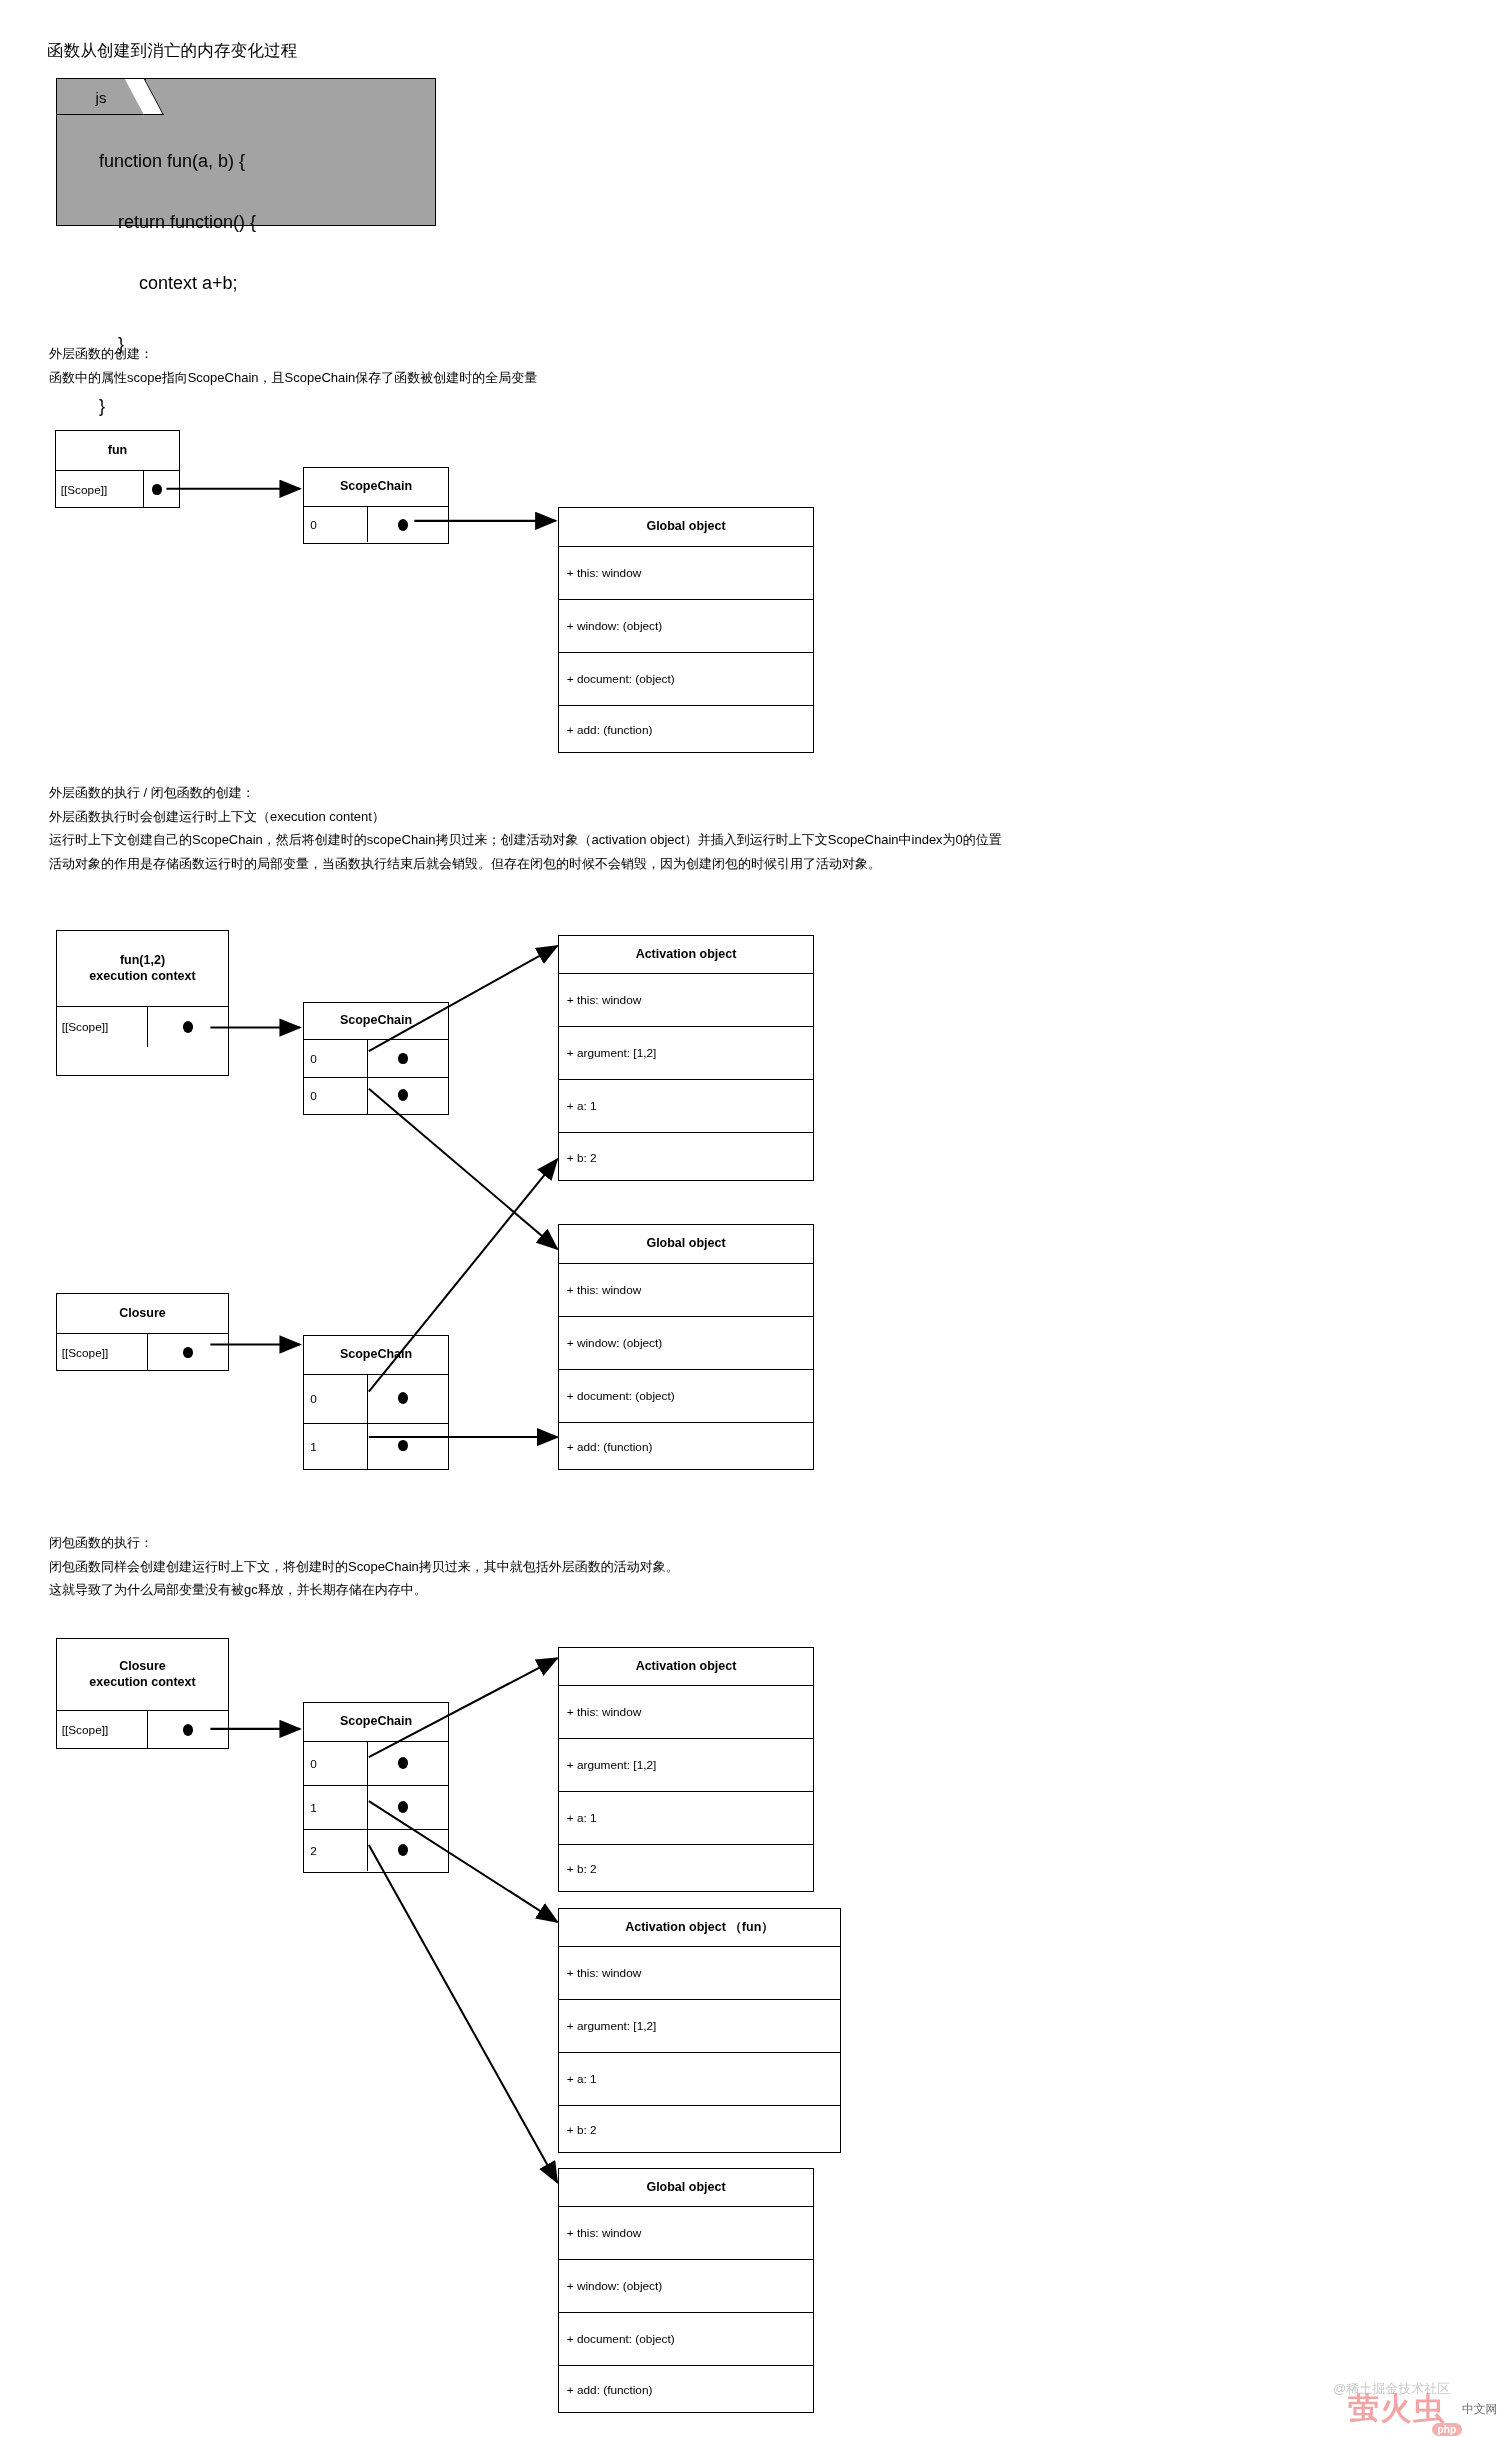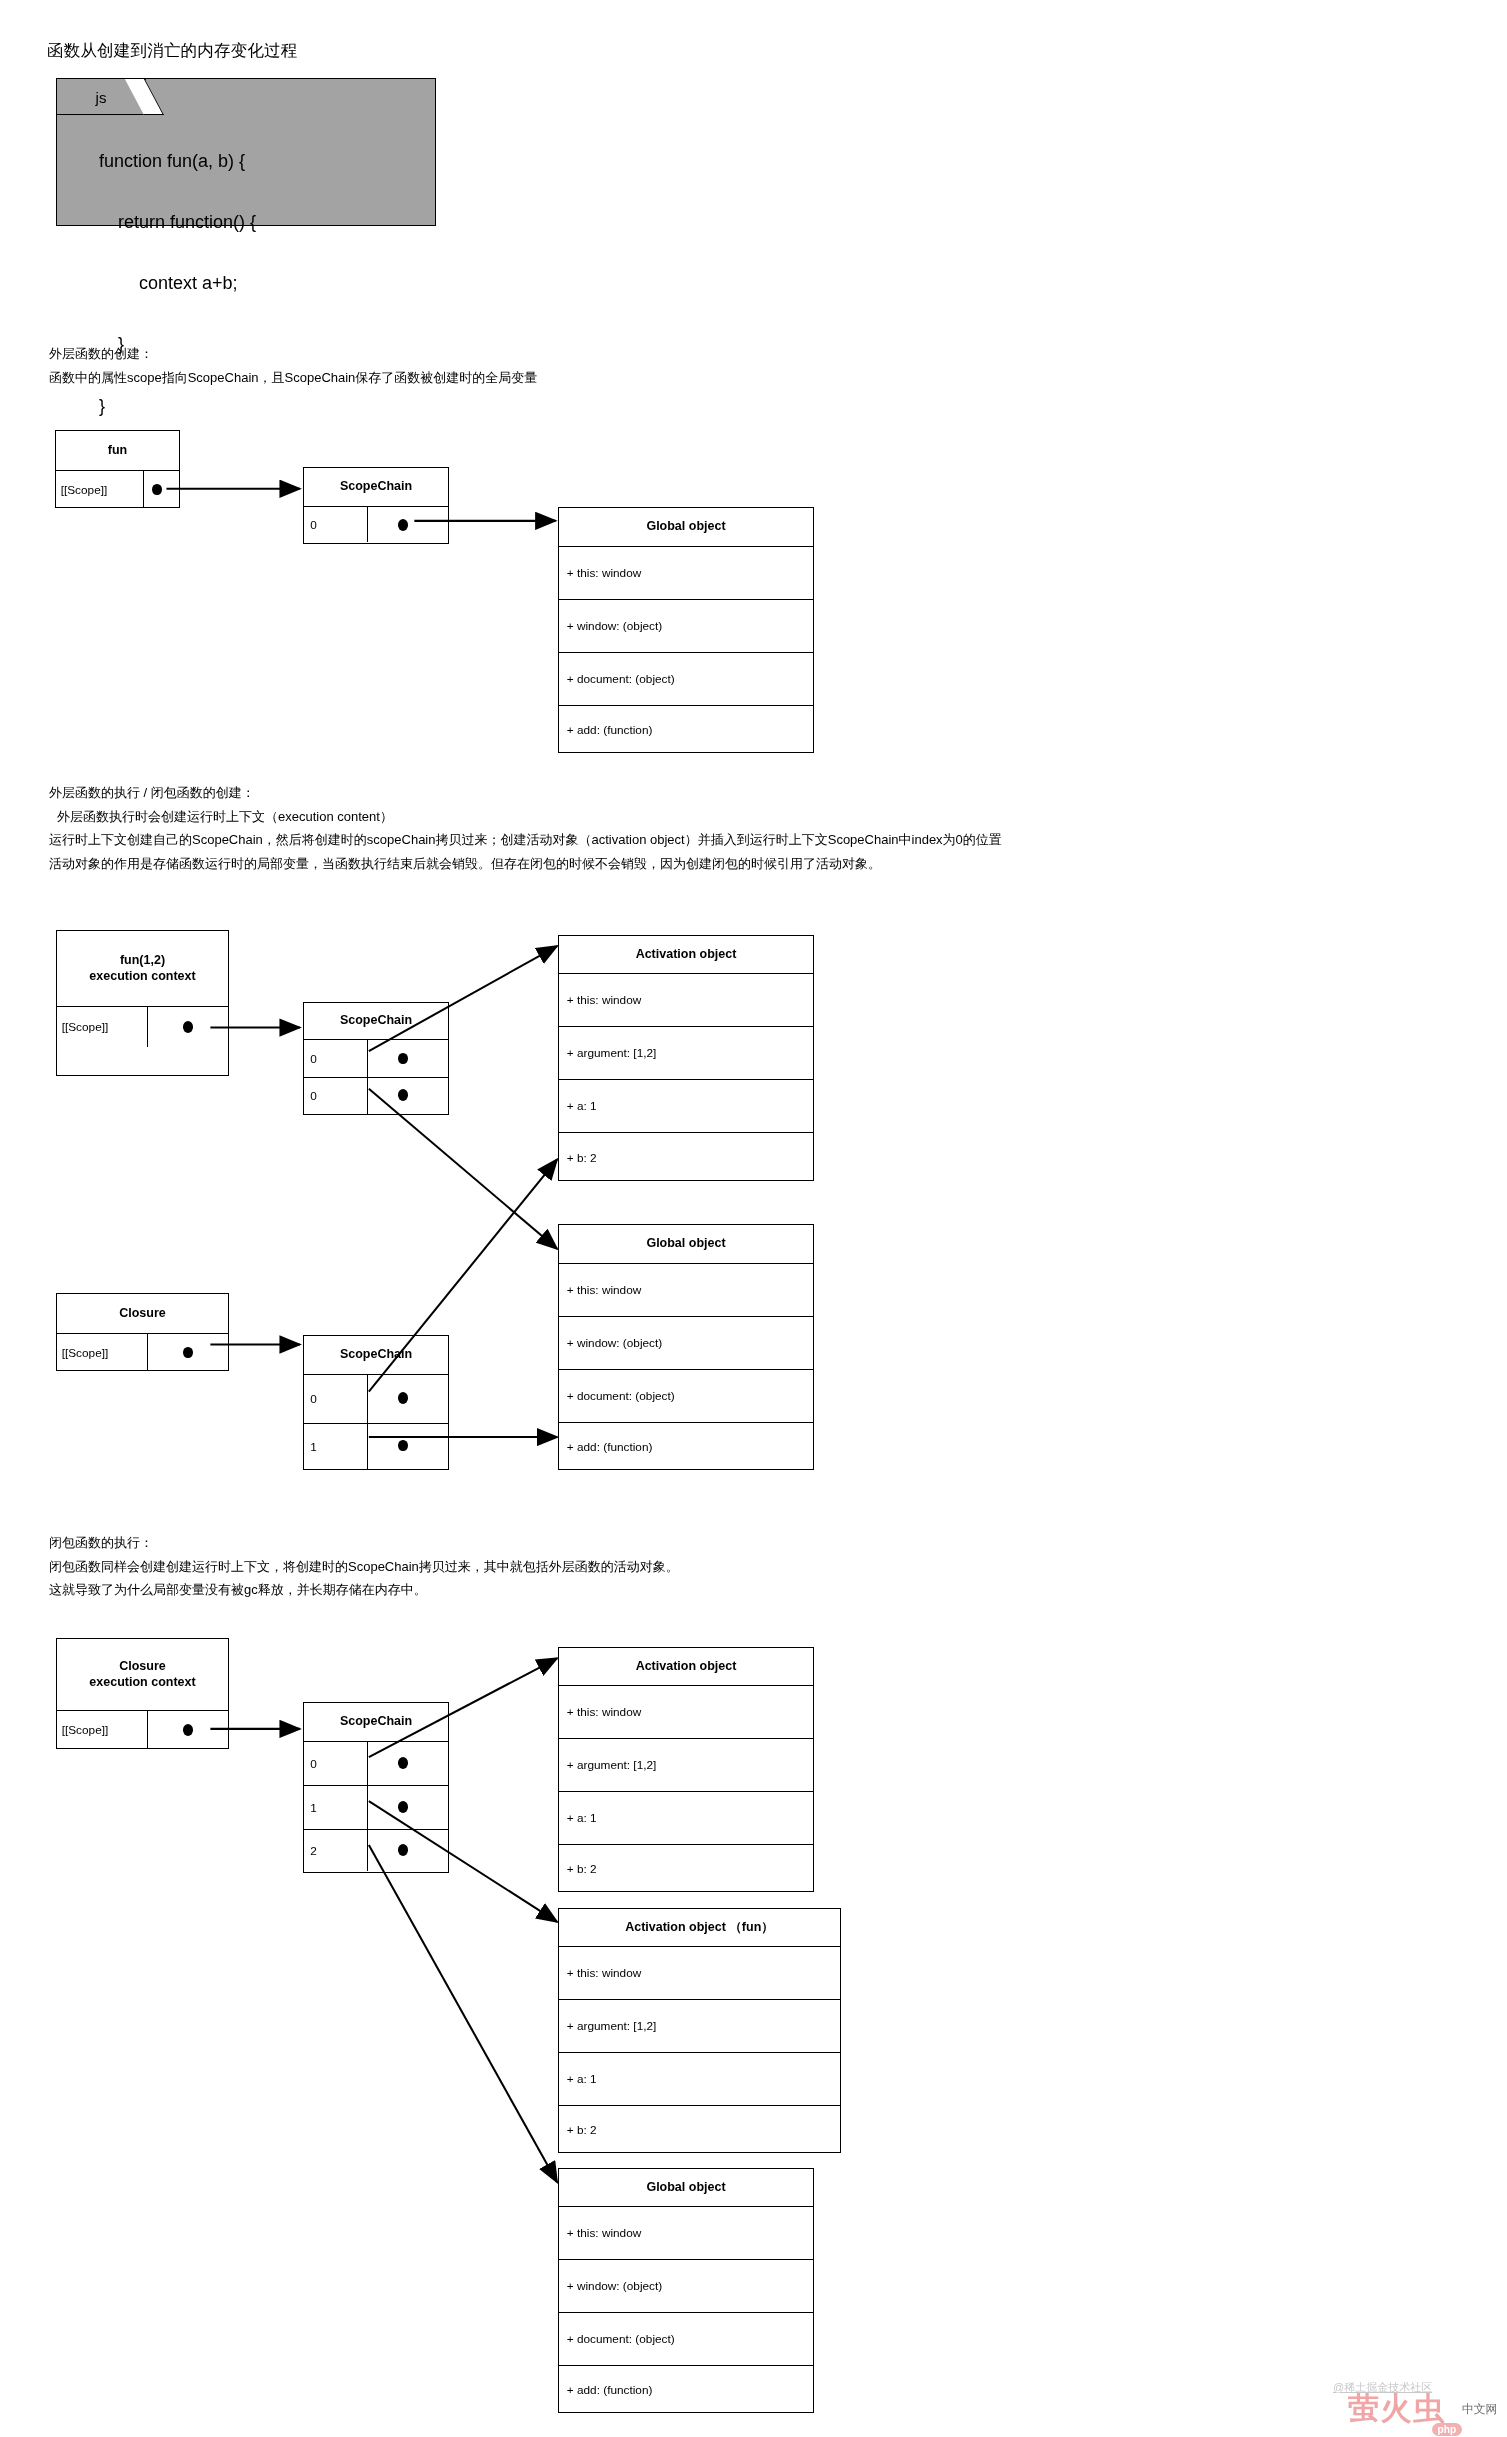--- a/index.html
+++ b/index.html
@@ -74,21 +74,21 @@
   .scope-row{
     border-top:1.6px solid #000;display:flex;box-sizing:border-box;
   }
   .scope-label{
     display:flex;align-items:center;padding-left:4.7px;font-size:11.8px;
     border-right:1.6px solid #000;box-sizing:border-box;
   }
   .scope-ptr{flex:1;position:relative;box-sizing:border-box;}
   svg.wire{position:absolute;left:0;top:0;overflow:visible;pointer-events:none;}
   
-  .wm1{font-size:11px;color:#c9c9c9;white-space:nowrap;text-decoration:underline;}
+  .wm1{font-size:13px;color:#c9c9c9;white-space:nowrap;}
   .wm2{font-size:31px;color:#f0a6a6;font-weight:bold;white-space:nowrap;letter-spacing:1.6px;}
   .wm3{font-size:11.8px;color:#6b6b6b;white-space:nowrap;}
   .wm-badge{
     display:inline-block;background:#f2b0b0;color:#fff;border-radius:8.6px;
     padding:0.8px 5.5px;font-size:10.2px;font-weight:bold;margin-top:23px;
   }
 </style>
 </head>
 <body>
 
@@ -143,21 +143,21 @@
   <defs>
     <marker id="arw" markerWidth="11" markerHeight="9" refX="10" refY="4.5" orient="auto">
       <path d="M0,0 L11,4.5 L0,9 z" fill="#000"></path>
     </marker>
   </defs>
   <line x1="212" y1="623" x2="382" y2="623" stroke="#000" stroke-width="2.6" marker-end="url(#arw)"></line>
   <line x1="528" y1="664" x2="708" y2="664" stroke="#000" stroke-width="2.6" marker-end="url(#arw)"></line>
 </svg>
 
 <div class="abs prose" style="left:49px;top:781px;">外层函数的执行 / 闭包函数的创建：</div>
-<div class="abs prose" style="left:49px;top:805px;margin-left:8px;">外层函数执行时会创建运行时上下文（execution content）</div>
+<div class="abs prose" style="left:49px;top:805px;">外层函数执行时会创建运行时上下文（execution content）</div>
 <div class="abs prose" style="left:49px;top:828px;">运行时上下文创建自己的ScopeChain，然后将创建时的scopeChain拷贝过来；创建活动对象（activation object）并插入到运行时上下文ScopeChain中index为0的位置</div>
 <div class="abs prose" style="left:49px;top:852px;">活动对象的作用是存储函数运行时的局部变量，当函数执行结束后就会销毁。但存在闭包的时候不会销毁，因为创建闭包的时候引用了活动对象。</div>
 
 <div class="abs ubox" style="left:56px;top:930px;width:173px;height:146px;">
   <div class="ubox-title" style="height:75px;flex-direction:column;">
     <span>fun(1,2)</span>
     <span>execution context</span>
   </div>
   <div class="scope-row" style="height:41px;">
     <div class="scope-label" style="width:91px;">[[Scope]]</div>

